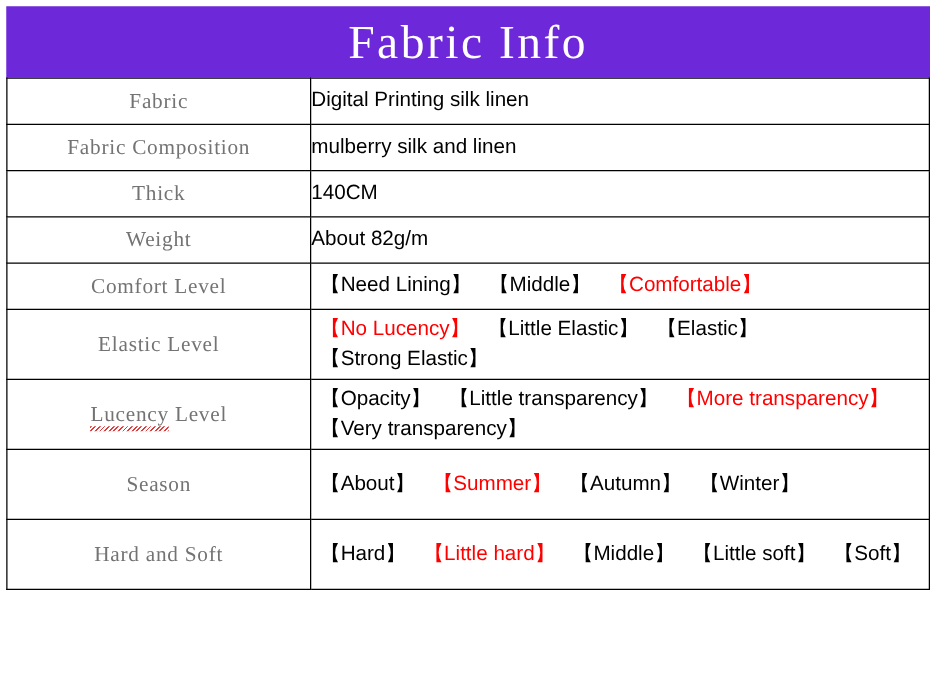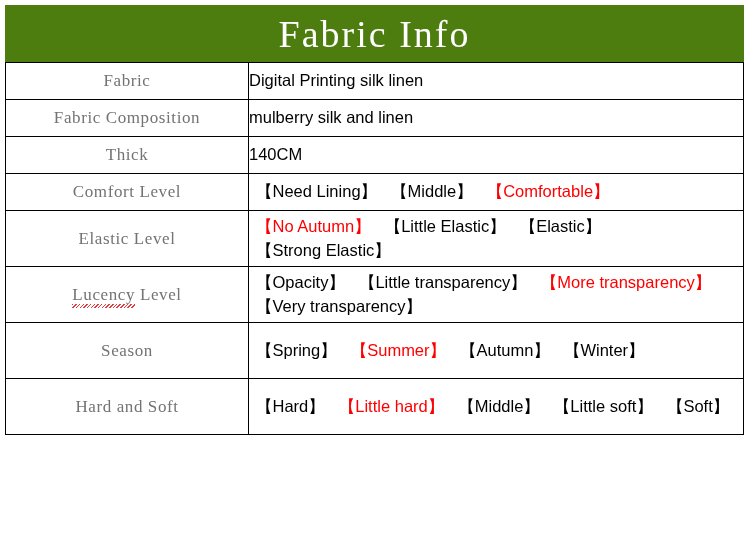--- a/index.html
+++ b/index.html
@@ -21,21 +21,21 @@
     background: #ffffff;
   }
 
   
   #title-banner {
     position: absolute;
     left: 5px;
     top: 5px;
     width: 739px;
     height: 57px;
-    background: #4d7c0f;
+    background: #6d28d9;
     display: flex;
     align-items: center;
     justify-content: center;
   }
   #title-text {
     color: #ffffff;
     font-family: "Liberation Serif", serif;
     font-size: 38px;
     letter-spacing: 2px;
     line-height: 1;
@@ -129,34 +129,38 @@
         </tr>
         <tr class="r-tall">
           <td class="label-cell"><span>Fabric Composition</span></td>
           <td class="value-cell"><span class="plain-val">mulberry silk and linen</span></td>
         </tr>
         <tr class="r-tall">
           <td class="label-cell"><span>Thick</span></td>
           <td class="value-cell"><span class="plain-val">140CM</span></td>
         </tr>
         <tr class="r-tall">
+          <td class="label-cell"><span>Weight</span></td>
+          <td class="value-cell"><span class="plain-val">About 82g/m</span></td>
+        </tr>
+        <tr class="r-tall">
           <td class="label-cell"><span>Comfort Level</span></td>
           <td class="value-cell"><span class="opt black">【Need Lining】</span><span class="opt black">【Middle】</span><span class="opt red">【Comfortable】</span></td>
         </tr>
         <tr class="r-two">
           <td class="label-cell"><span>Elastic Level</span></td>
-          <td class="value-cell"><span class="opt red">【No Autumn】</span><span class="opt black">【Little Elastic】</span><span class="opt black">【Elastic】</span><span class="opt black">【Strong Elastic】</span></td>
+          <td class="value-cell"><span class="opt red">【No Lucency】</span><span class="opt black">【Little Elastic】</span><span class="opt black">【Elastic】</span><span class="opt black">【Strong Elastic】</span></td>
         </tr>
         <tr class="r-two">
           <td class="label-cell"><span class="misspell">Lucency</span><span> Level</span></td>
           <td class="value-cell"><span class="opt black">【Opacity】</span><span class="opt black">【Little transparency】</span><span class="opt red">【More transparency】</span><span class="opt black">【Very transparency】</span></td>
         </tr>
         <tr class="r-two">
           <td class="label-cell"><span>Season</span></td>
-          <td class="value-cell"><span class="opt black">【Spring】</span><span class="opt red">【Summer】</span><span class="opt black">【Autumn】</span><span class="opt black">【Winter】</span></td>
+          <td class="value-cell"><span class="opt black">【About】</span><span class="opt red">【Summer】</span><span class="opt black">【Autumn】</span><span class="opt black">【Winter】</span></td>
         </tr>
         <tr class="r-two">
           <td class="label-cell"><span>Hard and Soft</span></td>
           <td class="value-cell"><span class="opt black">【Hard】</span><span class="opt red">【Little hard】</span><span class="opt black">【Middle】</span><span class="opt black">【Little soft】</span><span class="opt black">【Soft】</span></td>
         </tr>
       </tbody>
   </table>
 
 </div>
 

